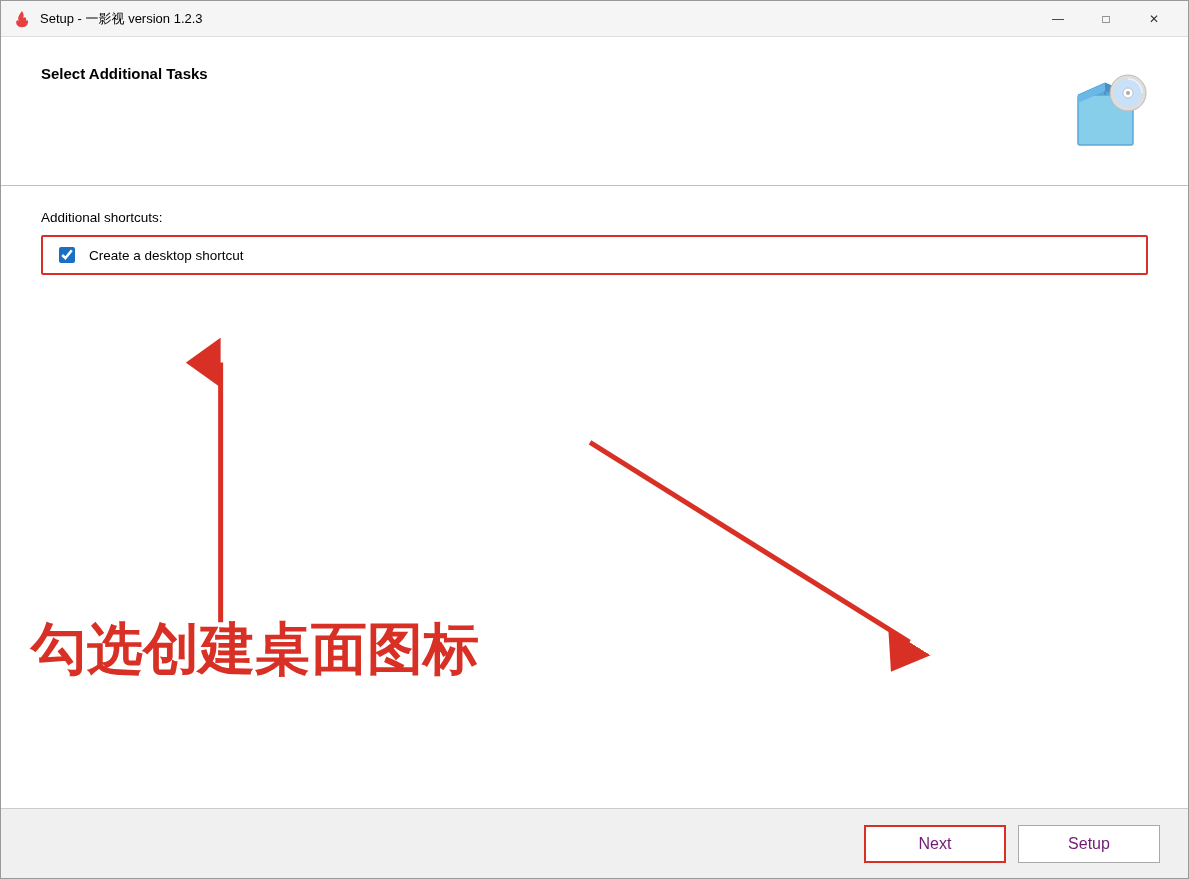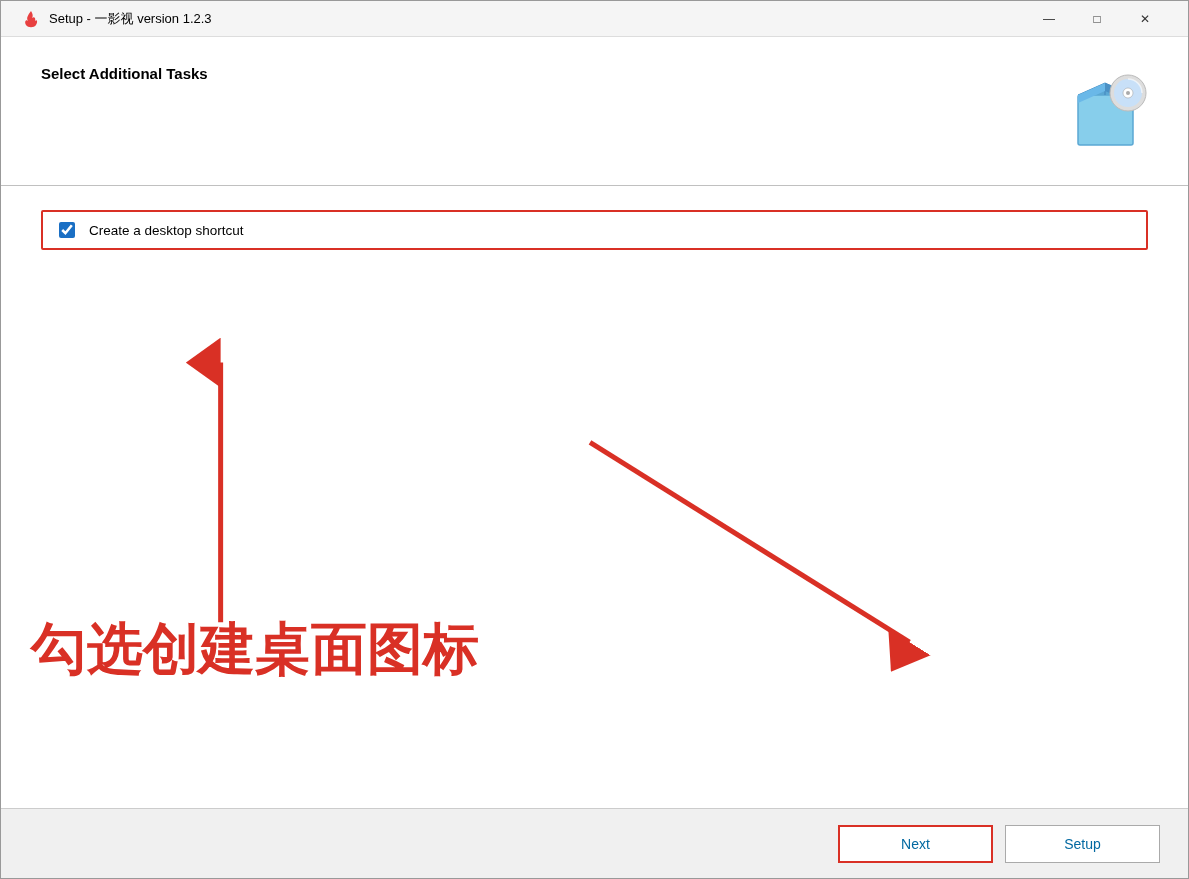--- a/index.html
+++ b/index.html
@@ -23,21 +23,21 @@
       box-shadow: 2px 2px 8px rgba(0,0,0,0.3);
     }
 
     
     .title-bar {
       height: 36px;
       background: #f5f5f5;
       border-bottom: 1px solid #ddd;
       display: flex;
       align-items: center;
-      padding: 0 20px;
+      padding: 0 11px;
       flex-shrink: 0;
       user-select: none;
     }
 
     .title-bar-icon {
       width: 20px;
       height: 20px;
       margin-right: 8px;
       flex-shrink: 0;
     }
@@ -184,26 +184,26 @@
       border-top: 1px solid #ccc;
       display: flex;
       align-items: center;
       justify-content: flex-end;
       padding: 0 28px;
       gap: 12px;
       flex-shrink: 0;
     }
 
     .footer-btn {
-      width: 155px;
+      width: 142px;
       height: 38px;
       background: #fff;
       border: 1px solid #aaa;
-      font-size: 14px;
-      color: #0369a1;
+      font-size: 16px;
+      color: #701a75;
       cursor: pointer;
       display: flex;
       align-items: center;
       justify-content: center;
     }
 
     .footer-btn.next-btn {
       border: 2px solid #d93025;
     }
   </style>
@@ -248,20 +248,21 @@
         <circle cx="70" cy="28" r="5" fill="#fff" stroke="#999" stroke-width="0.5"></circle>
         <circle cx="70" cy="28" r="2" fill="#aaa"></circle>
 
         <path d="M70 14 A14 14 0 0 1 84 28" stroke="#fff" stroke-width="1.5" fill="none" opacity="0.6"></path>
       </svg>
     </div>
 
     <div class="divider"></div>
 
 
+    <div class="section-label">Additional shortcuts:</div>
 
     <label class="checkbox-wrapper">
       <input type="checkbox" class="checkbox-input" checked="" style="">
       <span class="checkbox-label">Create a desktop shortcut</span>
     </label>
 
     <div class="annotation-text">勾选创建桌面图标</div>
 
     <svg class="arrows-overlay" viewBox="0 0 1189 520" xmlns="http://www.w3.org/2000/svg">
 

